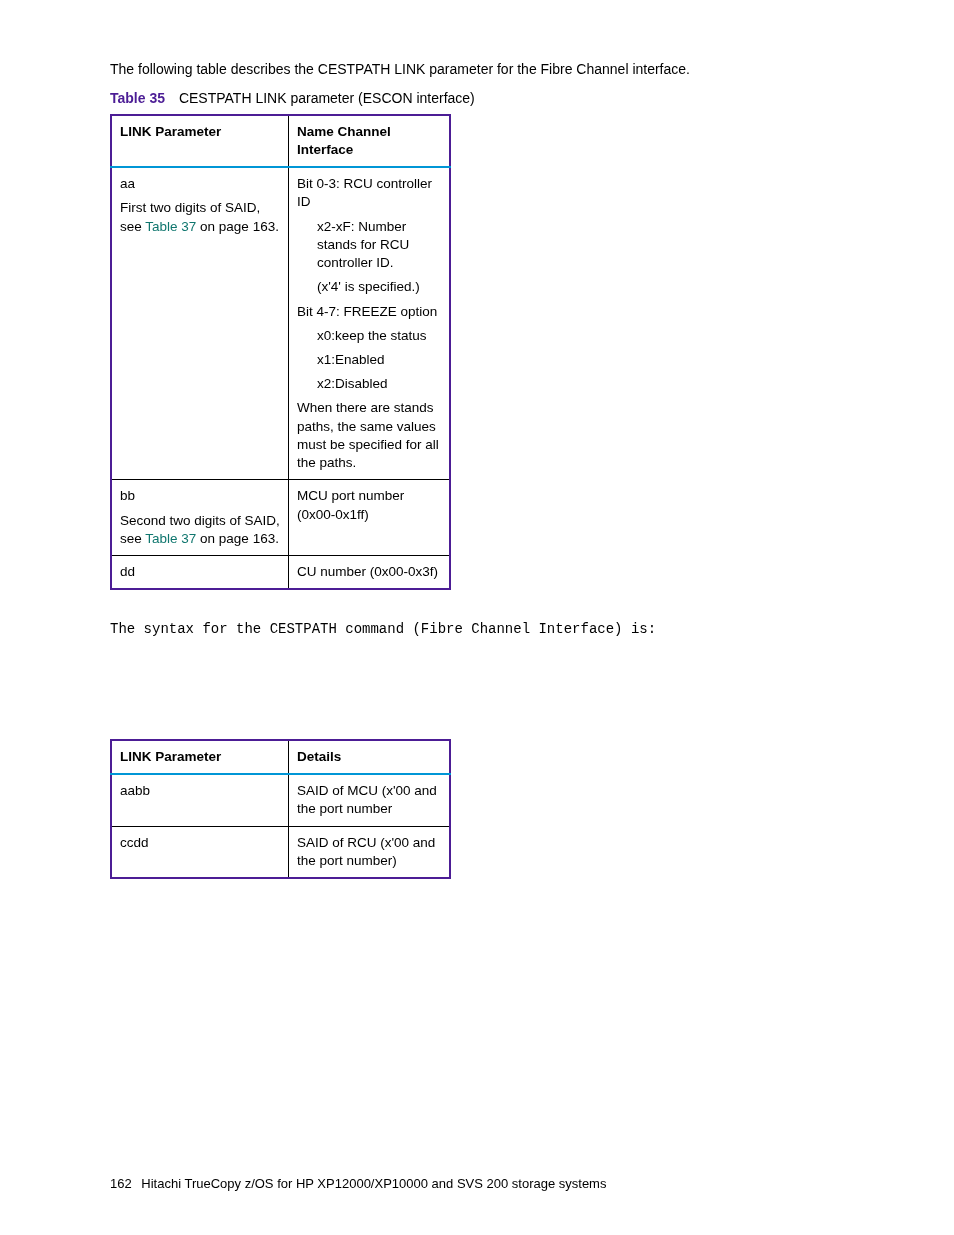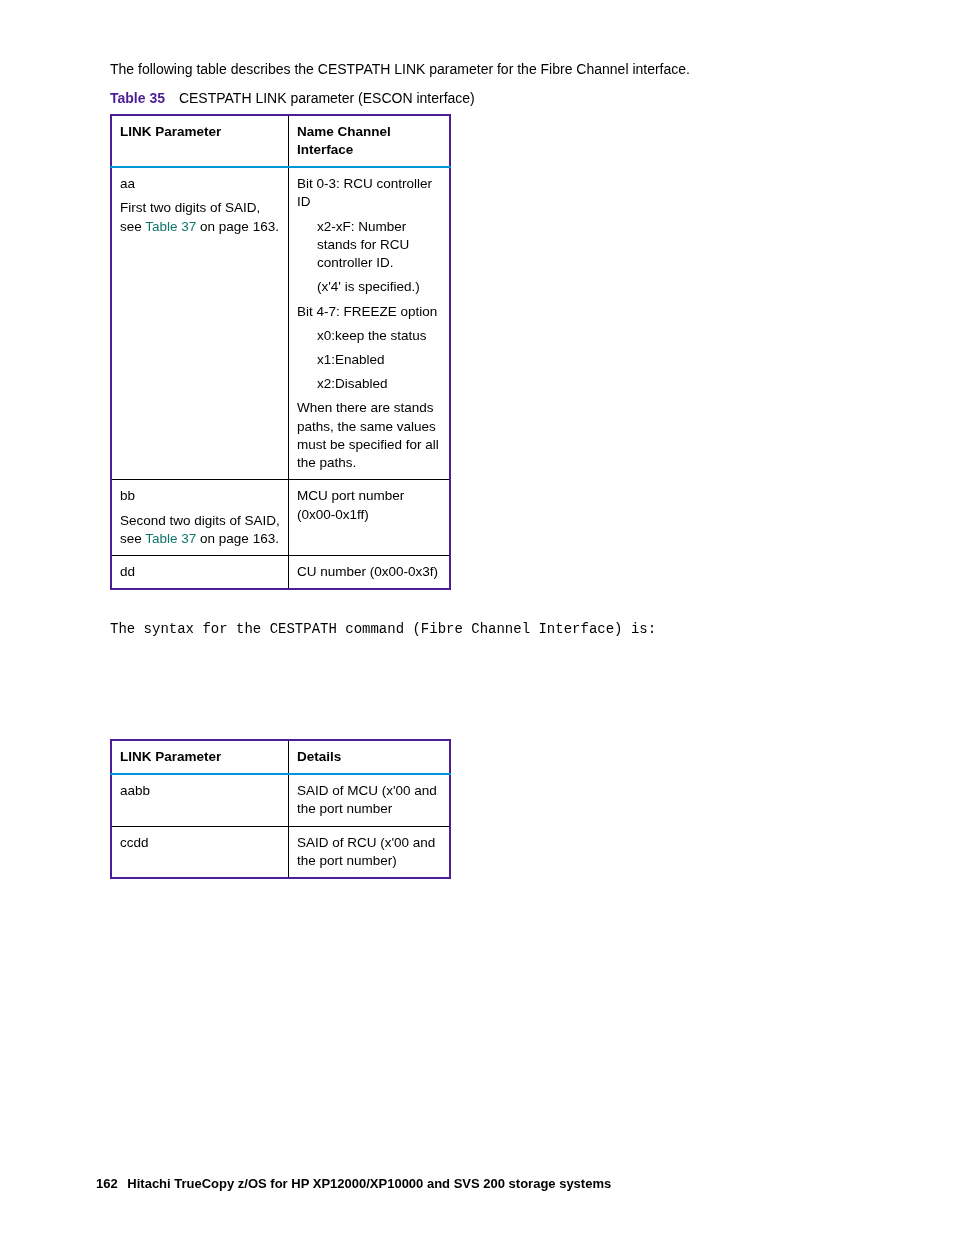--- a/index.html
+++ b/index.html
@@ -42,23 +42,22 @@
   }
   table.datatable tr th:first-child,
   table.datatable tr td:first-child { width: 160px; }
   .link { color: #0f766e; }
   .indent-block { margin-left: 20px; margin-top: 6px; margin-bottom: 6px; }
   .cell-para { margin: 0 0 6px 0; }
   .cell-para:last-child { margin-bottom: 0; }
   .footer {
     position: absolute;
     bottom: 44px;
-    left: 96px;
+    left: 110px;
     font-size: 13px;
-    font-weight: bold;
   }
   .footer-page { display: inline-block; margin-right: 6px; }
 </style>
 </head>
 <body>
 
 <div class="page">
 
   <p>The following table describes the CESTPATH LINK parameter for the Fibre Channel interface.</p>
 

